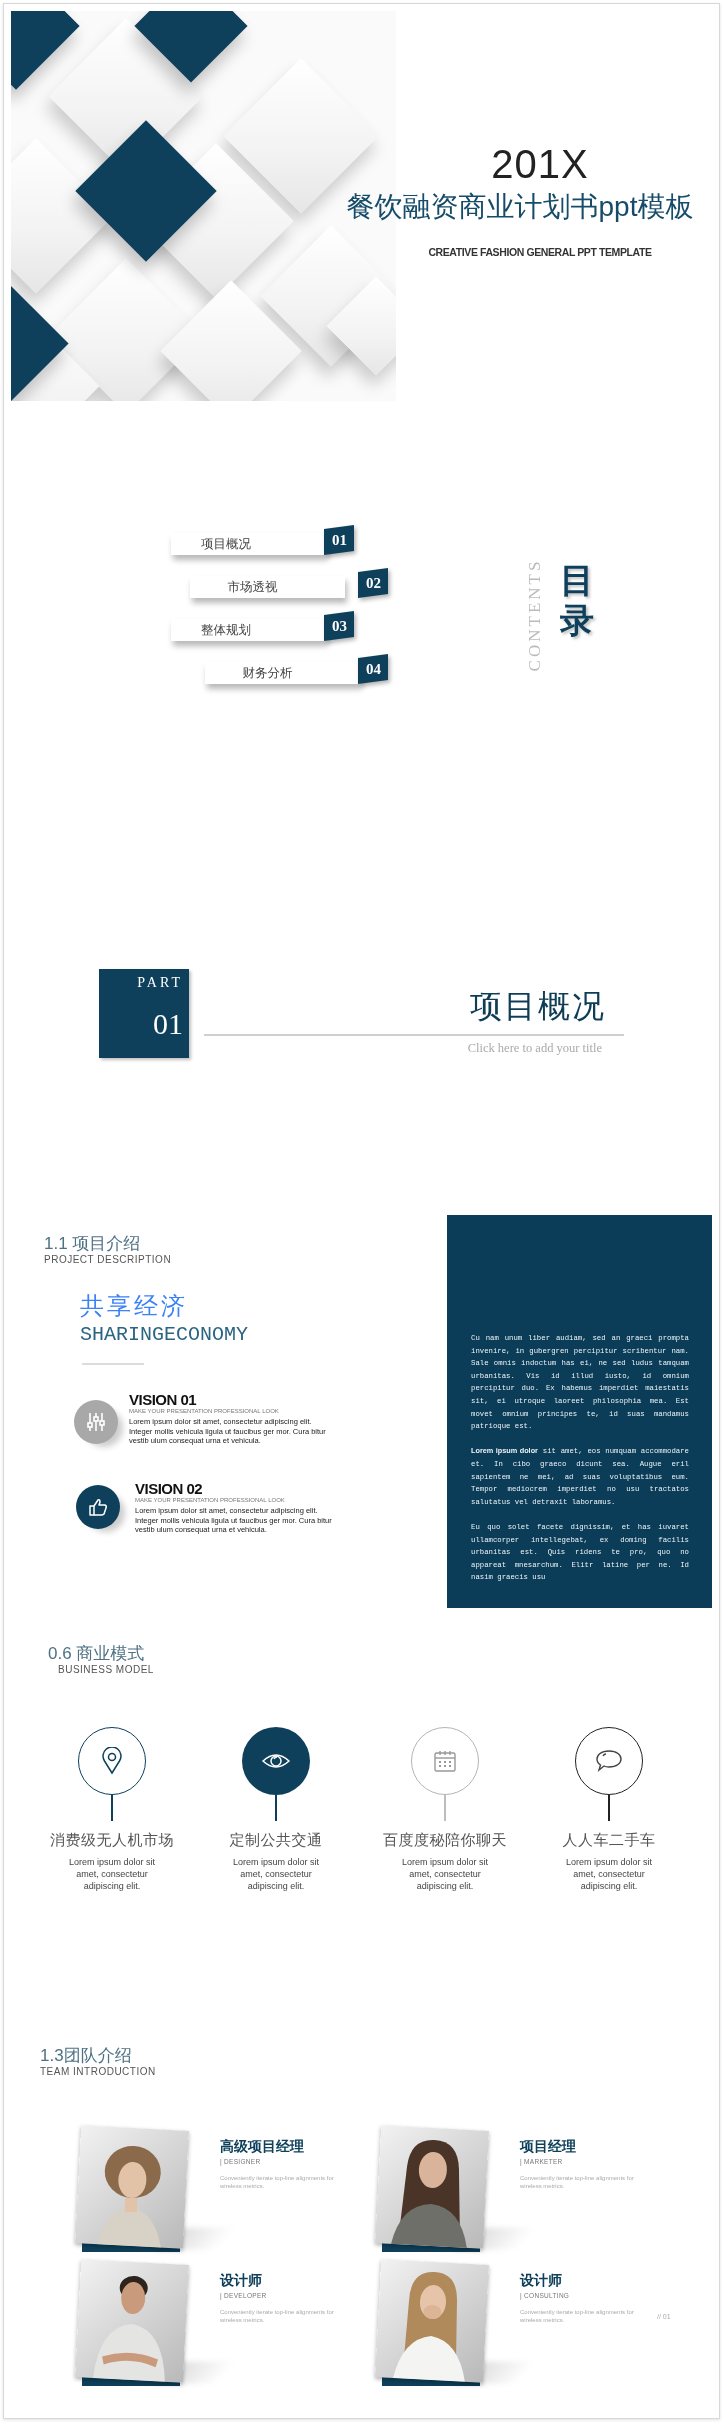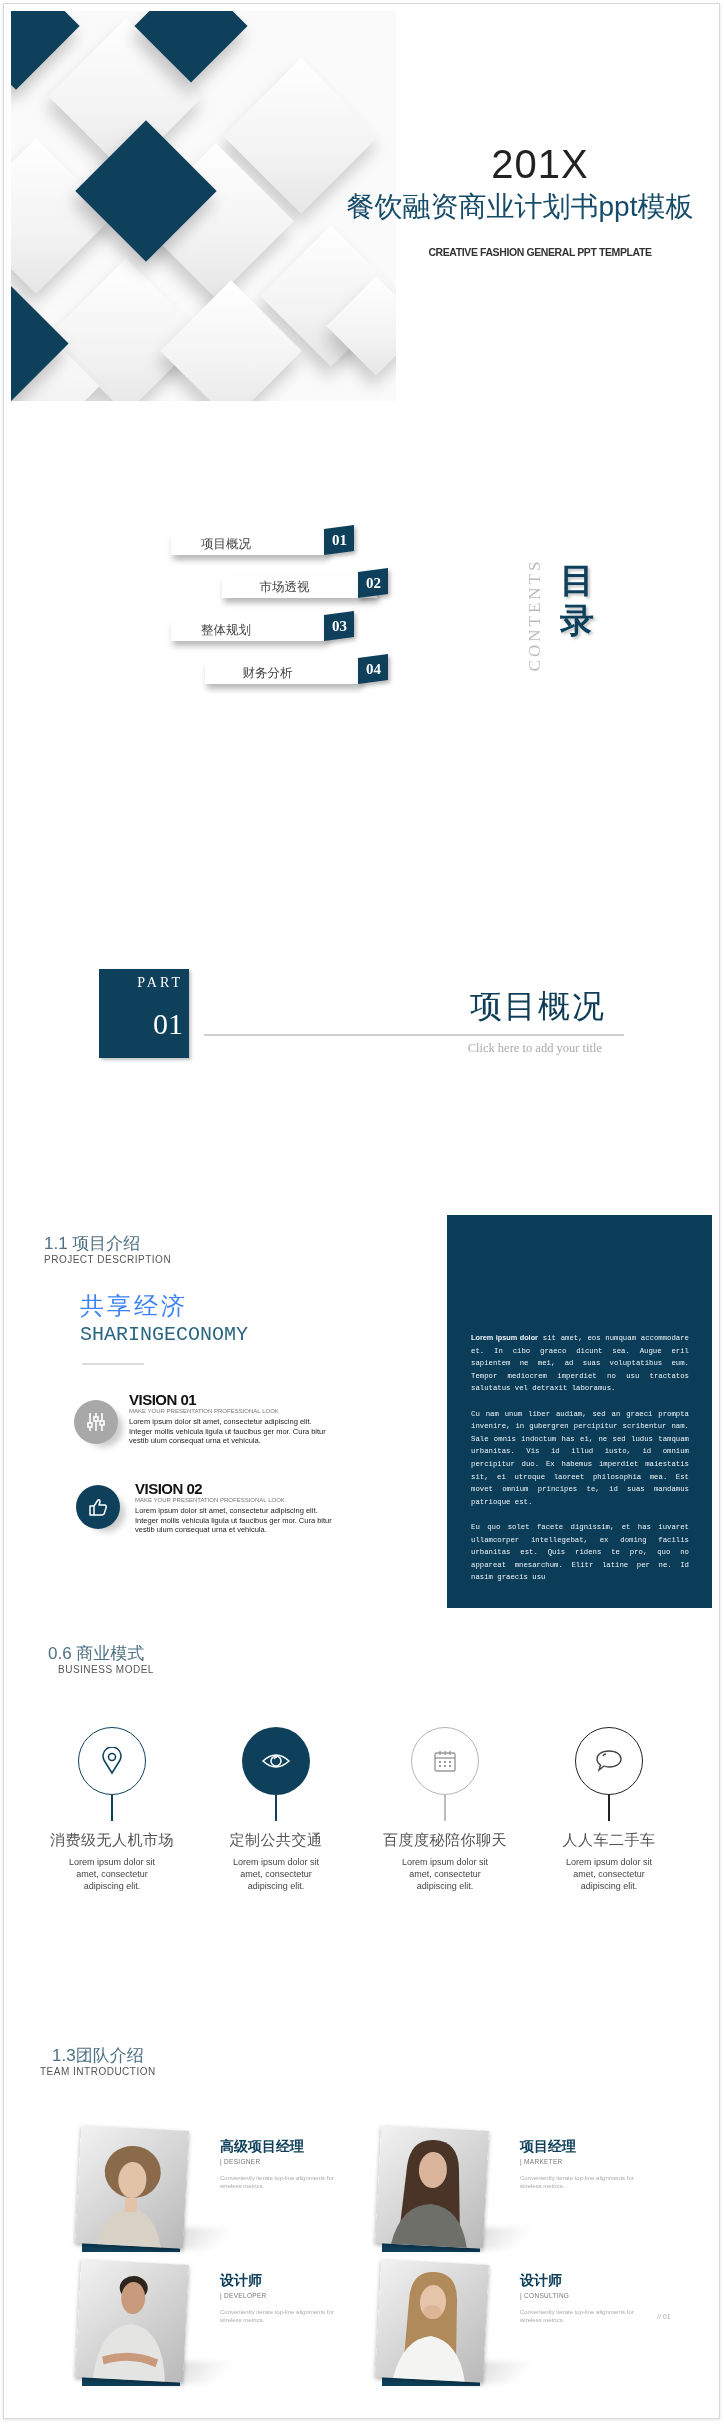--- a/index.html
+++ b/index.html
@@ -92,21 +92,21 @@
 </div>
 <div class="abs cover-year">201X</div>
 <div class="abs cover-title">餐饮融资商业计划书ppt模板</div>
 <div class="abs cover-sub">CREATIVE FASHION GENERAL PPT TEMPLATE</div>
 
 <div class="toc-item" style="left:171px;top:533px;width:155px;">
   <span class="toc-label" style="width:110px;">项目概况</span>
 </div>
 <div class="toc-num" style="left:324px;top:527px;"><span>01</span></div>
 
-<div class="toc-item" style="left:222px;top:576px;width:155px;">
+<div class="toc-item" style="left:190px;top:576px;width:155px;">
   <span class="toc-label" style="width:125px;">市场透视</span>
 </div>
 <div class="toc-num" style="left:358px;top:570px;"><span>02</span></div>
 
 <div class="toc-item" style="left:171px;top:619px;width:155px;">
   <span class="toc-label" style="width:110px;">整体规划</span>
 </div>
 <div class="toc-num" style="left:324px;top:613px;"><span>03</span></div>
 
 <div class="toc-item" style="left:205px;top:662px;width:155px;">
@@ -153,22 +153,22 @@
     <rect x="3" y="10" width="4" height="9"></rect>
     <path d="M7 10 L11 4 Q13 3 13 6 L12 9 L18 9 Q20 10 19 12 L17 18 Q16 19 14 19 L7 19"></path>
   </svg>
 </div>
 <div class="vis-title" style="left:135px;top:1480px;">VISION 02</div>
 <div class="vis-sub" style="left:135px;top:1497px;">MAKE YOUR PRESENTATION PROFESSIONAL LOOK</div>
 <div class="vis-body" style="left:135px;top:1506px;">Lorem ipsum dolor sit amet, consectetur adipiscing elit. Integer mollis vehicula ligula ut faucibus ger mor. Cura bitur vestib ulum consequat urna et vehicula.</div>
 
 <div class="abs navy-panel">
   <div class="panel-text">
+    <p>Cu nam unum liber audiam, sed an graeci prompta invenire, in gubergren percipitur scribentur nam. Sale omnis indoctum has ei, ne sed ludus tamquam urbanitas. Vis id illud iusto, id omnium percipitur duo. Ex habemus imperdiet maiestatis sit, ei utroque laoreet philosophia mea. Est movet omnium principes te, id suas mandamus patrioque est.</p>
     <p><b>Lorem ipsum dolor</b><span> sit amet, eos numquam accommodare et. In cibo graeco dicunt sea. Augue eril sapientem ne mei, ad suas voluptatibus eum. Tempor mediocrem imperdiet no usu tractatos salutatus vel detraxit laboramus.</span></p>
-    <p>Cu nam unum liber audiam, sed an graeci prompta invenire, in gubergren percipitur scribentur nam. Sale omnis indoctum has ei, ne sed ludus tamquam urbanitas. Vis id illud iusto, id omnium percipitur duo. Ex habemus imperdiet maiestatis sit, ei utroque laoreet philosophia mea. Est movet omnium principes te, id suas mandamus patrioque est.</p>
     <p>Eu quo solet facete dignissim, et has iuvaret ullamcorper intellegebat, ex doming facilis urbanitas est. Quis ridens te pro, quo no appareat mnesarchum. Elitr latine per ne. Id nasim graecis usu</p>
   </div>
 </div>
 
 <div class="abs sec-title" style="left:48px;top:1642px;">0.6 商业模式</div>
 <div class="abs sec-sub" style="left:58px;top:1664px;">BUSINESS  MODEL</div>
 
 <div class="bm-item" style="left:32px;top:1727px;">
   <div class="bm-circle" style="border:1.5px solid #0e405b;">
     <svg width="22" height="28" viewBox="0 0 22 28" fill="none" stroke="#0e405b" stroke-width="1.5">
@@ -222,21 +222,21 @@
     <svg width="28" height="24" viewBox="0 0 28 24" fill="none" stroke="#444" stroke-width="1.4">
       <path d="M14 2 C22 2 26 6 26 10 C26 14 22 18 14 18 C12 18 10 17.6 9 17 L4 21 L5.5 16 C3 14.5 2 12.5 2 10 C2 6 6 2 14 2 Z"></path>
       <path d="M8 7 Q9 5 11 5"></path>
     </svg>
   </div>
   <div class="bm-stem" style="background:#222;"></div>
   <div class="bm-title">人人车二手车</div>
   <div class="bm-body">Lorem ipsum dolor sit amet, consectetur adipiscing elit.</div>
 </div>
 
-<div class="abs sec-title" style="left:52px;top:2044px;">1.3团队介绍</div>
+<div class="abs sec-title" style="left:40px;top:2044px;">1.3团队介绍</div>
 <div class="abs sec-sub" style="left:40px;top:2066px;">TEAM INTRODUCTION</div>
 
 <div class="tm" style="left:76px;top:2128px;">
   <div class="tm-back"></div>
   <div class="tm-shadow"></div>
   <div class="tm-photo">
     <svg class="person" width="108" height="118" viewBox="0 0 108 118">
       <ellipse cx="54" cy="44" rx="28" ry="26" fill="#8a6a4a"></ellipse>
       <ellipse cx="54" cy="52" rx="14" ry="18" fill="#e2c3a8"></ellipse>
       <path d="M22 118 Q30 82 54 80 Q78 82 86 118 Z" fill="#d8d2c6"></path>

